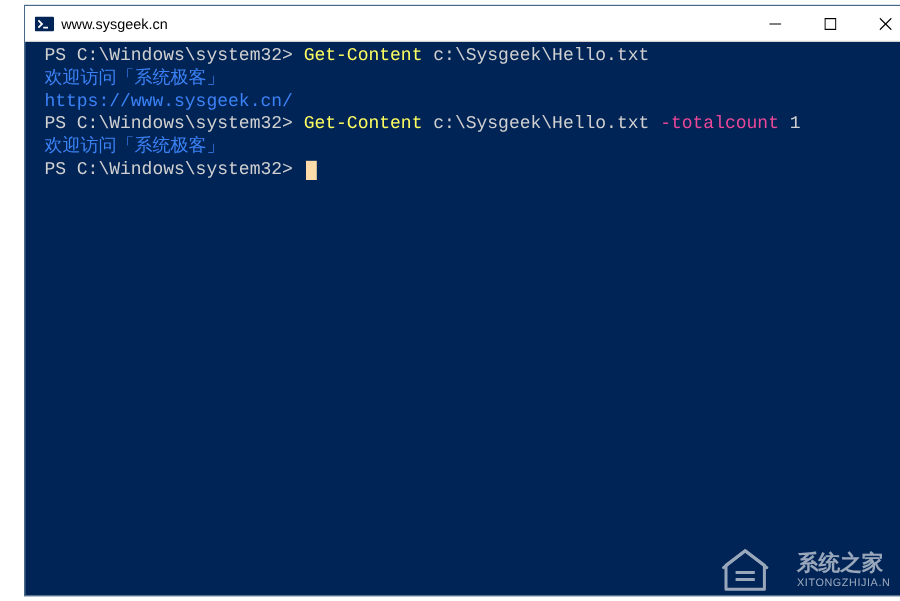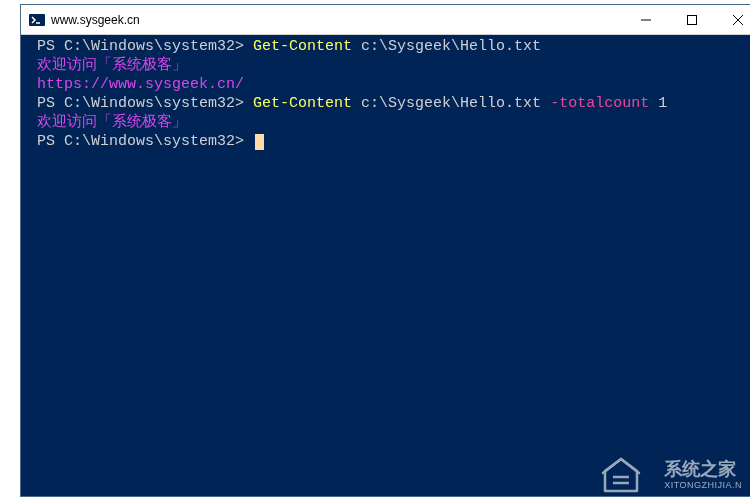--- a/index.html
+++ b/index.html
@@ -65,21 +65,21 @@
       color: #d0d0d0;
       white-space: pre;
       overflow: hidden;
       position: relative;
     }
     .line { display: block; white-space: pre; }
     .prompt { color: #d0d0d0; }
     .cmdlet { color: #ffff60; }
     .arg { color: #d0d0d0; }
     .param { color: #ec4899; }
-    .output { color: #d946ef; }
+    .output { color: #3b82f6; }
     .cursor {
       display: inline-block;
       width: 9px;
       height: 16px;
       background: #fedba9;
       vertical-align: text-bottom;
       margin-left: 2px;
     }
     .watermark {
       position: absolute;

